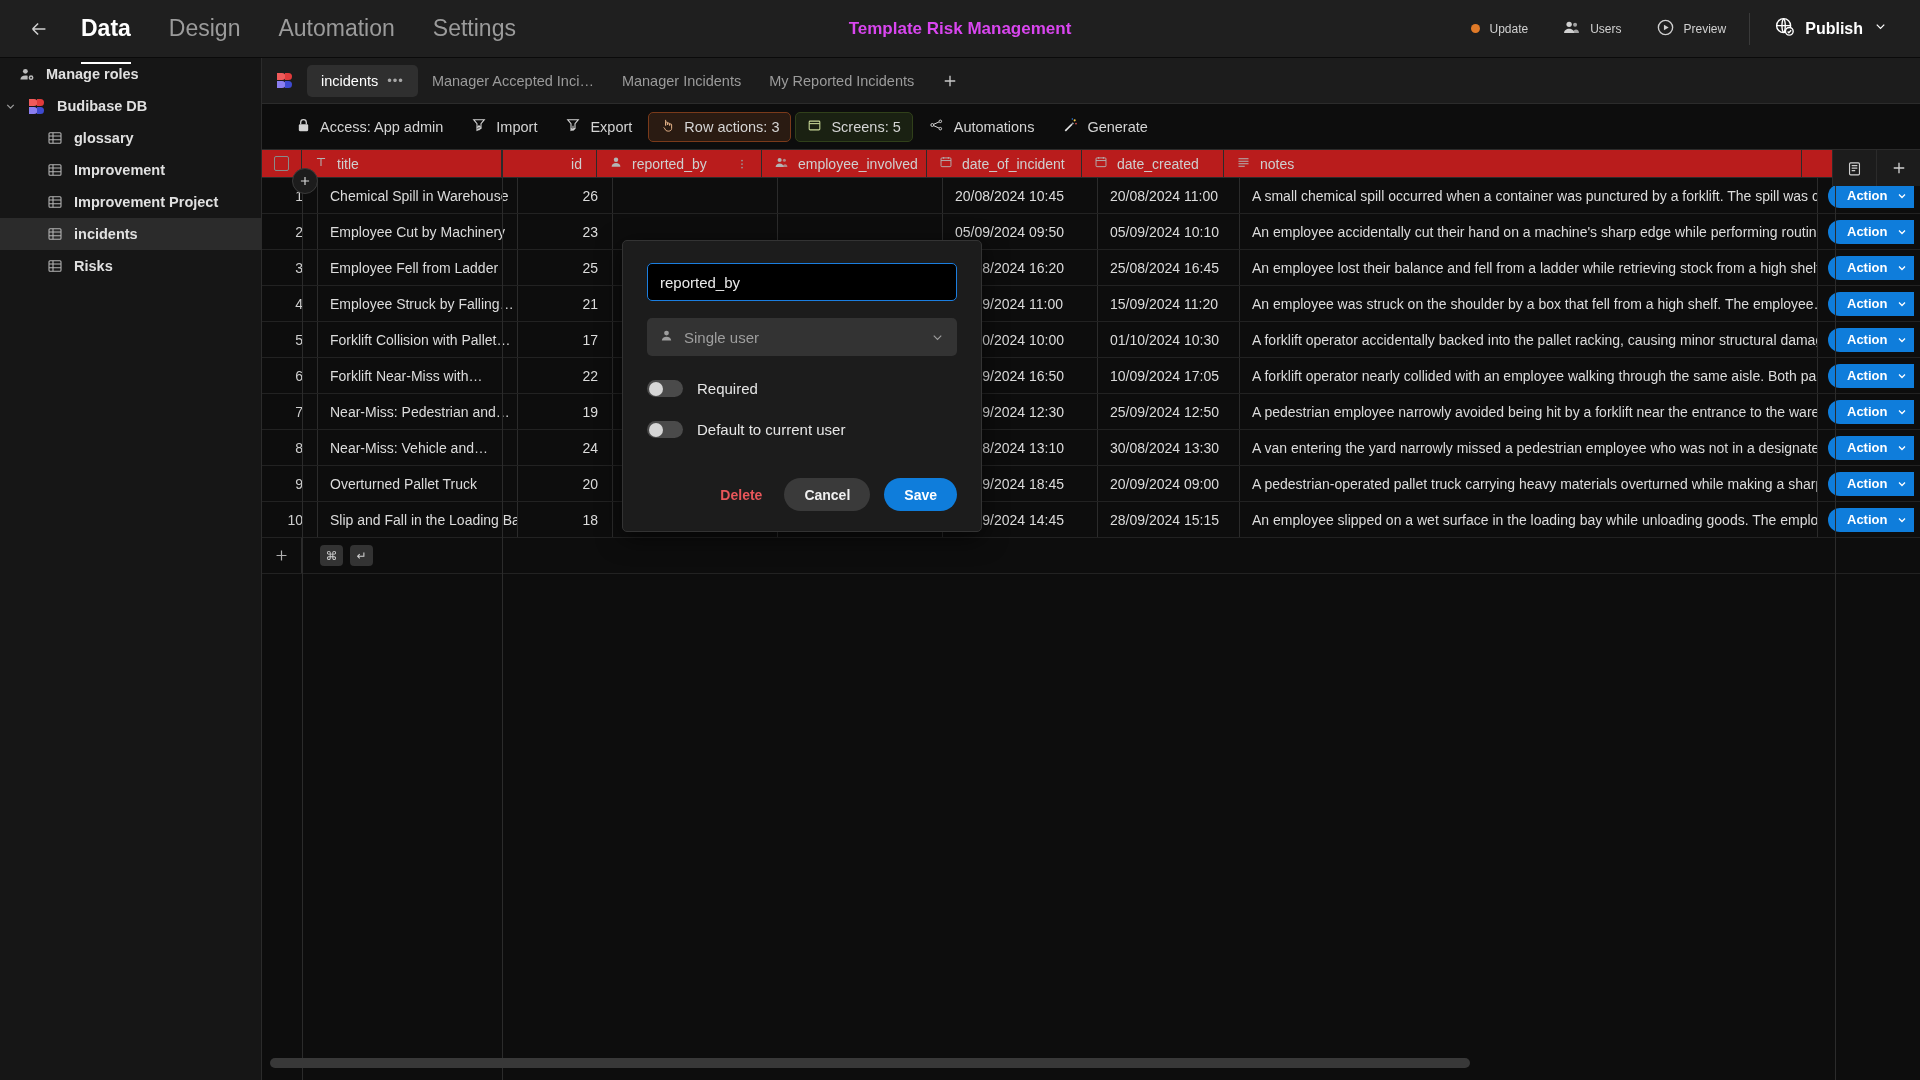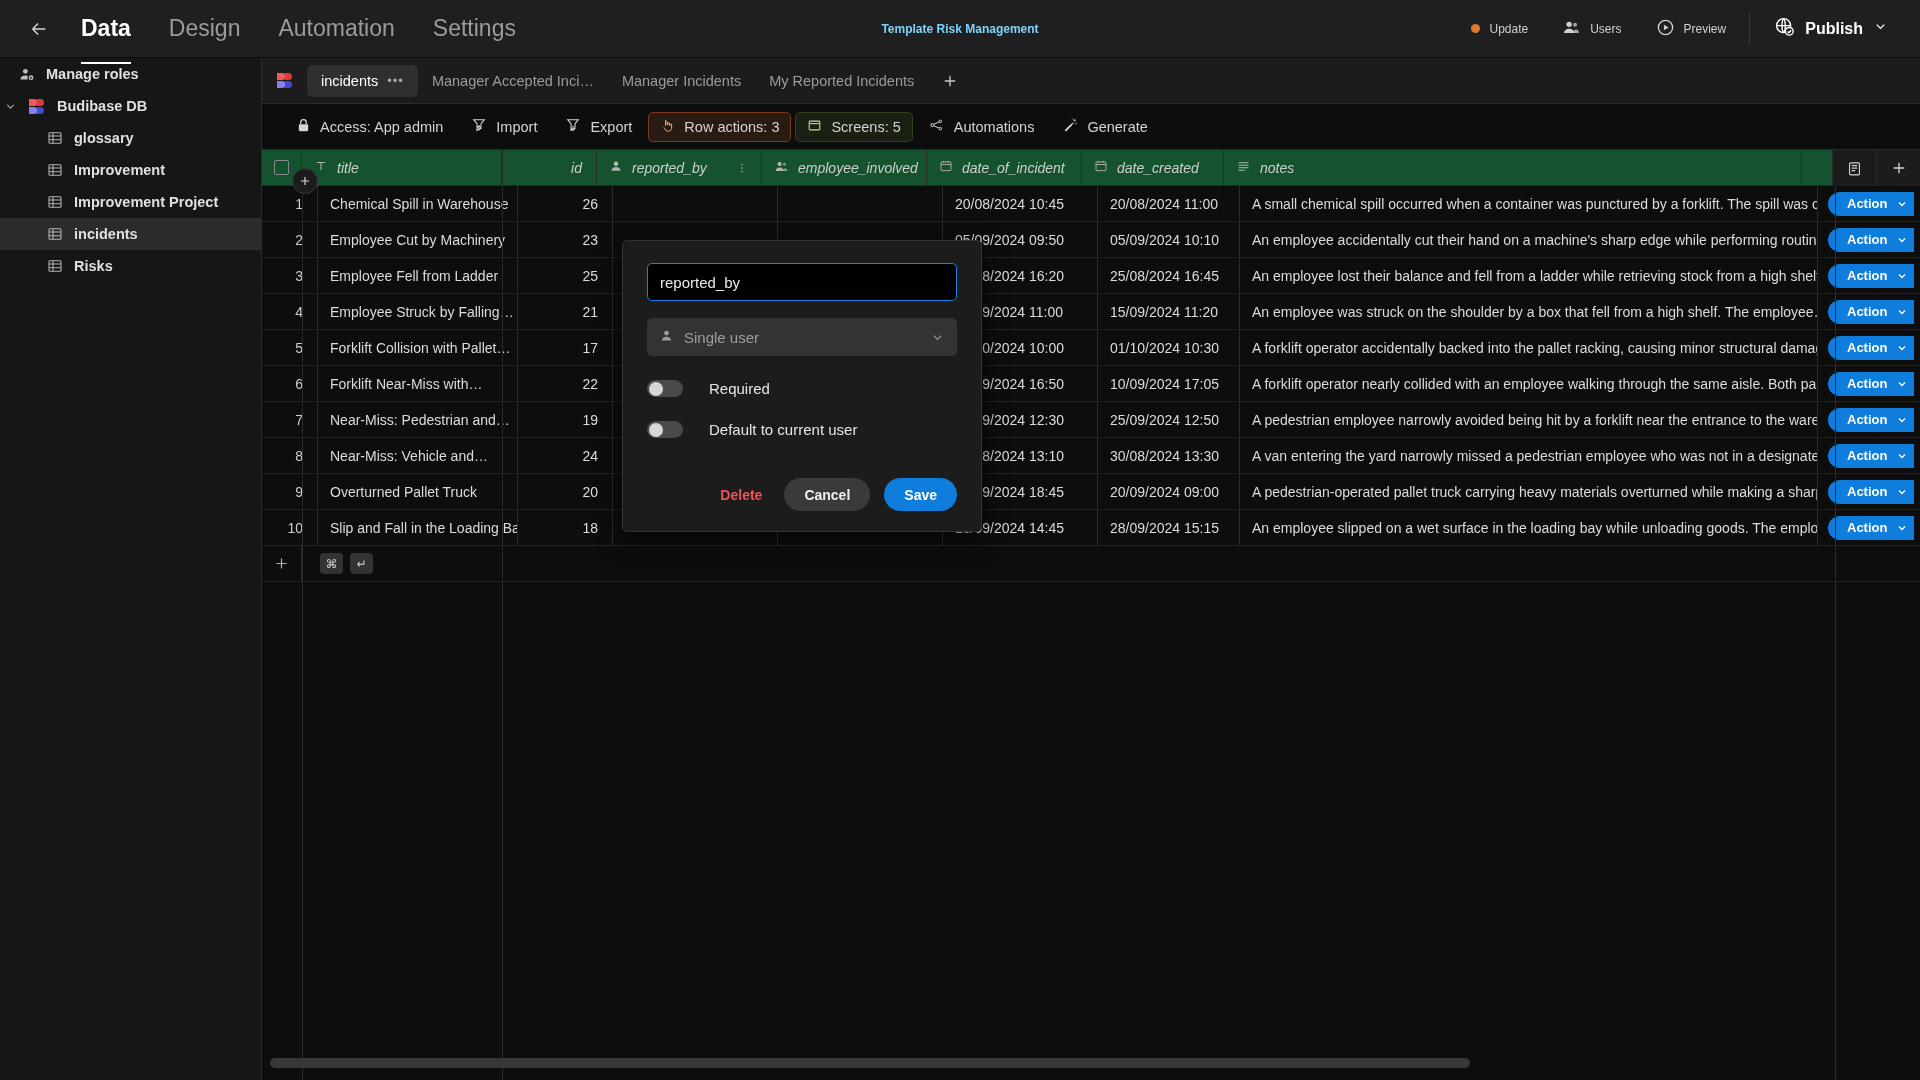--- a/index.html
+++ b/index.html
@@ -28,21 +28,21 @@
     font-size: 23px; color: #9b9b9b; cursor: pointer; position: relative;
     white-space: nowrap;
   }
   .topnav-item.active { color: #ffffff; font-weight: bold; }
   .topnav-item.active::after {
     content: ""; position: absolute; left: 19px; right: 19px; bottom: 0;
     height: 2px; background: #ffffff;
   }
   .app-title {
     position: absolute; left: 0; right: 0; text-align: center;
-    font-size: 12px; font-weight: bold; color: #7dd3fc;
+    font-size: 17px; font-weight: bold; color: #d946ef;
     pointer-events: none;
   }
   .topright {
     margin-left: auto; display: flex; align-items: center; height: 58px;
     padding-right: 22px;
   }
   .tr-item {
     display: flex; align-items: center; gap: 9px;
     padding: 0 17px; height: 58px; font-size: 12px; color: #d0d0d0;
     cursor: pointer; white-space: nowrap;
@@ -113,21 +113,21 @@
   .tb-item.pill-orange { border-color: #7a3a1a; background: #2a1b12; }
   .tb-item.pill-green { border-color: #30401a; background: #1a2112; }
 
   
   .grid-wrap { flex: 1; position: relative; overflow: hidden; }
   .grid {
     position: absolute; top: 0; left: 0; right: 0;
   }
   .grid-row { display: flex; height: 36px; }
   .grid-head {
-    height: 36px; background: #14532d; border-bottom: 1px solid #2b2b2b; font-style: italic;
+    height: 28px; background: #b91c1c; border-bottom: 1px solid #2b2b2b;
   }
   .cell {
     display: flex; align-items: center; height: 100%;
     border-right: 1px solid #2b2b2b; padding: 0 12px;
     font-size: 14px; color: #dcdcdc; overflow: hidden; white-space: nowrap;
     flex-shrink: 0;
   }
   .grid-head .cell { color: #cfcfcf; gap: 9px; }
   .grid-body .grid-row { border-bottom: 1px solid #222; background: #0d0d0d; }
   .c-check  { width: 40px; justify-content: center; padding: 0; }
@@ -195,21 +195,21 @@
     width: 100%; height: 38px; background: #000; border: 1.6px solid #1b7ee0;
     border-radius: 5px; color: #eaeaea; font-size: 15px; padding: 0 12px;
     font-family: "Liberation Sans", sans-serif; outline: none;
   }
   .m-select {
     margin-top: 17px; width: 100%; height: 38px; background: #333;
     border-radius: 5px; display: flex; align-items: center; gap: 10px;
     padding: 0 12px; color: #9e9e9e; font-size: 15px; cursor: pointer;
   }
   .m-select .chev { margin-left: auto; color: #9e9e9e; display: flex; }
-  .m-toggle-row { display: flex; align-items: center; gap: 26px; margin-top: 24px; }
+  .m-toggle-row { display: flex; align-items: center; gap: 14px; margin-top: 24px; }
   .toggle {
     width: 36px; height: 17px; border-radius: 9px; background: #4a4a4a;
     position: relative; cursor: pointer; flex-shrink: 0;
   }
   .toggle::after {
     content: ""; position: absolute; left: 1.5px; top: 1.5px;
     width: 14px; height: 14px; border-radius: 50%; background: #d6d6d6;
   }
   .m-toggle-label { font-size: 15px; color: #e6e6e6; }
   .m-footer { display: flex; align-items: center; justify-content: flex-end; gap: 14px; margin-top: 40px; }

